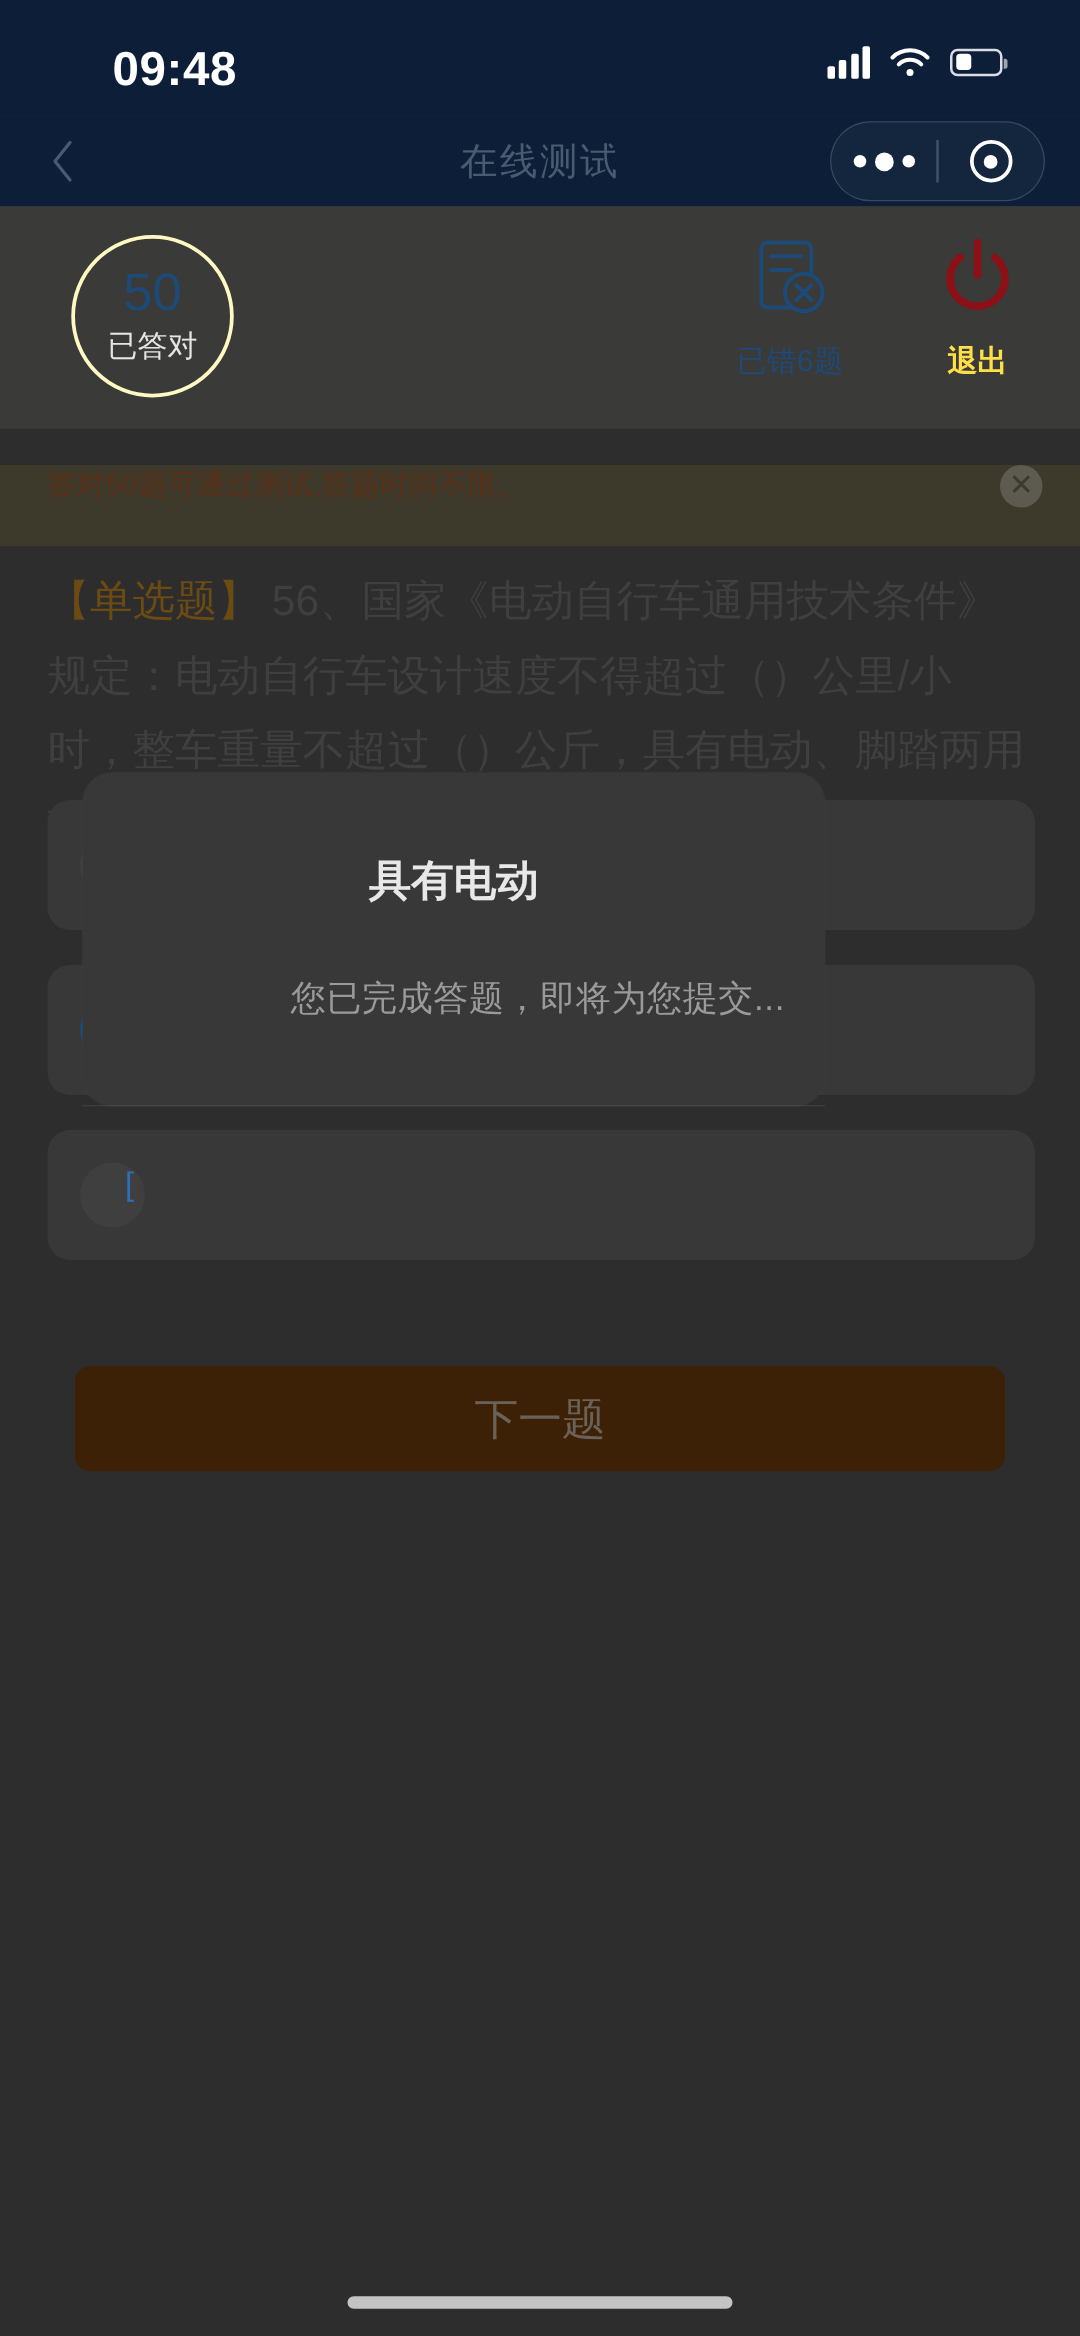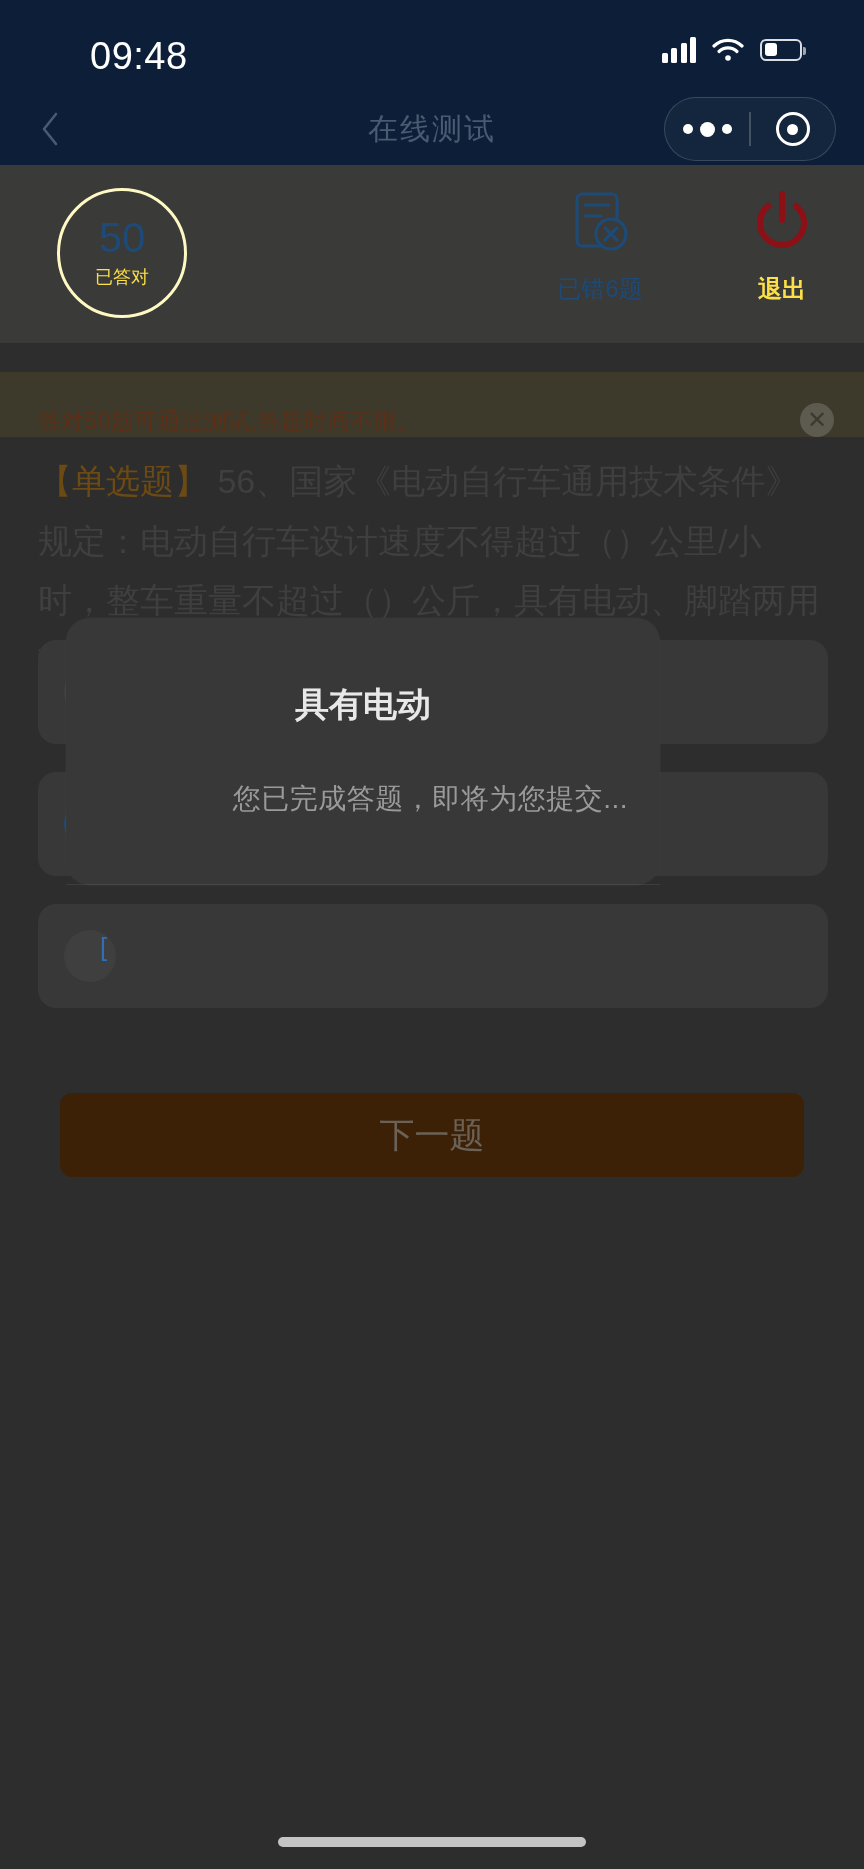--- a/index.html
+++ b/index.html
@@ -13,21 +13,21 @@
   .phone { position: relative; width: 864px; height: 1869px; background: #2d2d2d; }
 
   
   .statusbar {
     position: absolute; top: 0; left: 0; width: 864px; height: 93px;
     background: #0d1f38;
     display: flex; align-items: center; justify-content: space-between;
     padding: 0 62px 0 90px;
   }
   .status-time {
-    color: #ffffff; font-size: 38px; font-weight: normal; letter-spacing: 0.5px;
+    color: #ffffff; font-size: 38px; font-weight: bold; letter-spacing: 0.5px;
     margin-top: 20px;
   }
   .status-right { display: flex; align-items: center; gap: 16px; margin-top: 6px; }
   .sig { display: flex; align-items: flex-end; gap: 3.5px; height: 26px; }
   .sig i { display: block; width: 6px; background: #ffffff; border-radius: 1.5px; }
   .sig i:nth-child(1) { height: 10px; }
   .sig i:nth-child(2) { height: 15px; }
   .sig i:nth-child(3) { height: 20px; }
   .sig i:nth-child(4) { height: 26px; background: #ffffff; }
   .wifi { width: 32px; height: 24px; position: relative; }
@@ -77,35 +77,35 @@
     background: #3a3a38;
     display: flex; align-items: center;
   }
   .score-circle {
     position: absolute; left: 57px; top: 23px;
     width: 130px; height: 130px; border-radius: 50%;
     border: 3px solid #fef9c3;
     display: flex; flex-direction: column; align-items: center; justify-content: center;
   }
   .score-num { color: #1d4a77; font-size: 42px; line-height: 1; margin-bottom: 6px; }
-  .score-label { color: #fde047; font-size: 18px; }
+  .score-label { color: #e5e5e5; font-size: 24px; }
   .stat-items {
     position: absolute; right: 26px; top: 18px;
-    display: flex; align-items: flex-start; gap: 70px;
+    display: flex; align-items: flex-start; gap: 38px;
   }
   .stat-item { display: flex; flex-direction: column; align-items: center; width: 112px; }
   .stat-icon { height: 80px; display: flex; align-items: center; justify-content: center; }
   .stat-text { font-size: 24px; margin-top: 10px; }
   .c-blue { color: #1d4a77; }
   .c-red  { color: #fde047; font-weight: bold; }
 
   
   .notice {
     position: absolute; top: 372px; left: 0; width: 864px; height: 65px;
-    background: #3d3a2c; display: flex; align-items: flex-end;
+    background: #3d3a2c; display: flex; align-items: flex-start;
     padding: 0 30px 0 38px;
   }
   .notice-text { flex: 1; color: #5c2f16; font-size: 23px; letter-spacing: 0.3px; }
   .notice-close {
     width: 34px; height: 34px; border-radius: 50%;
     background: rgba(255,255,255,0.17);
     display: flex; align-items: center; justify-content: center;
     color: #3d3a2c; font-size: 24px; line-height: 1;
   }
 

